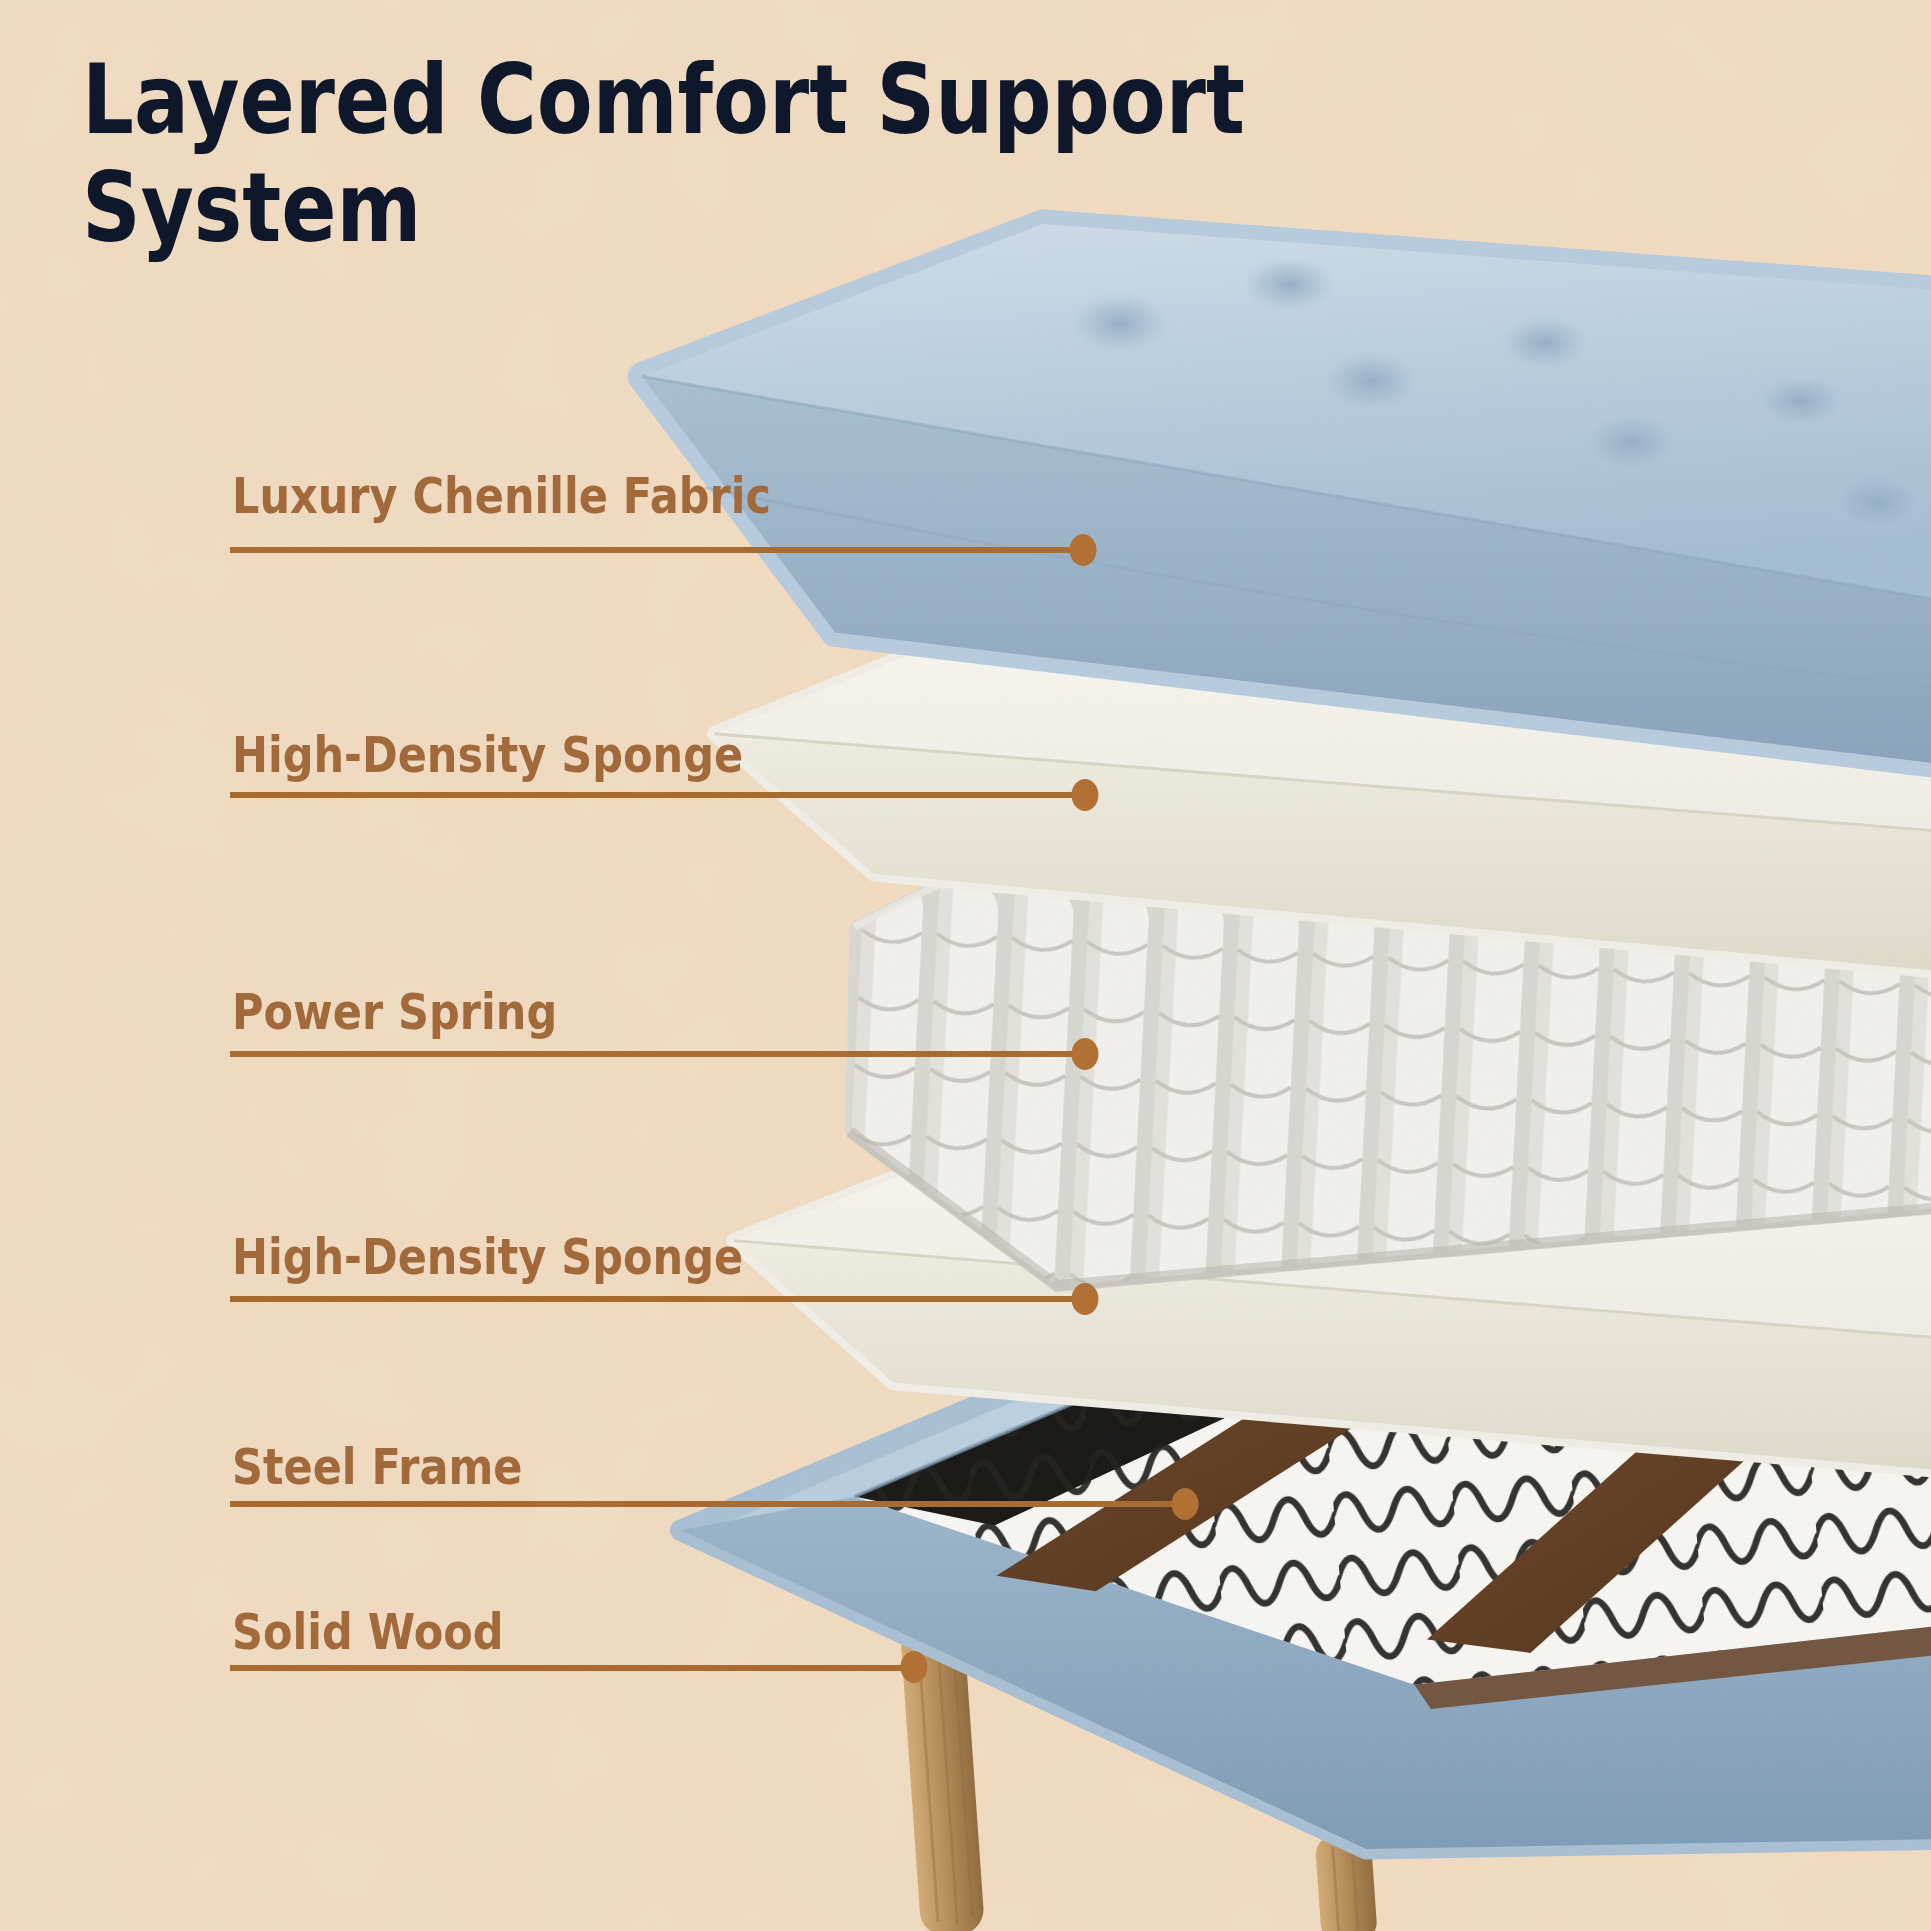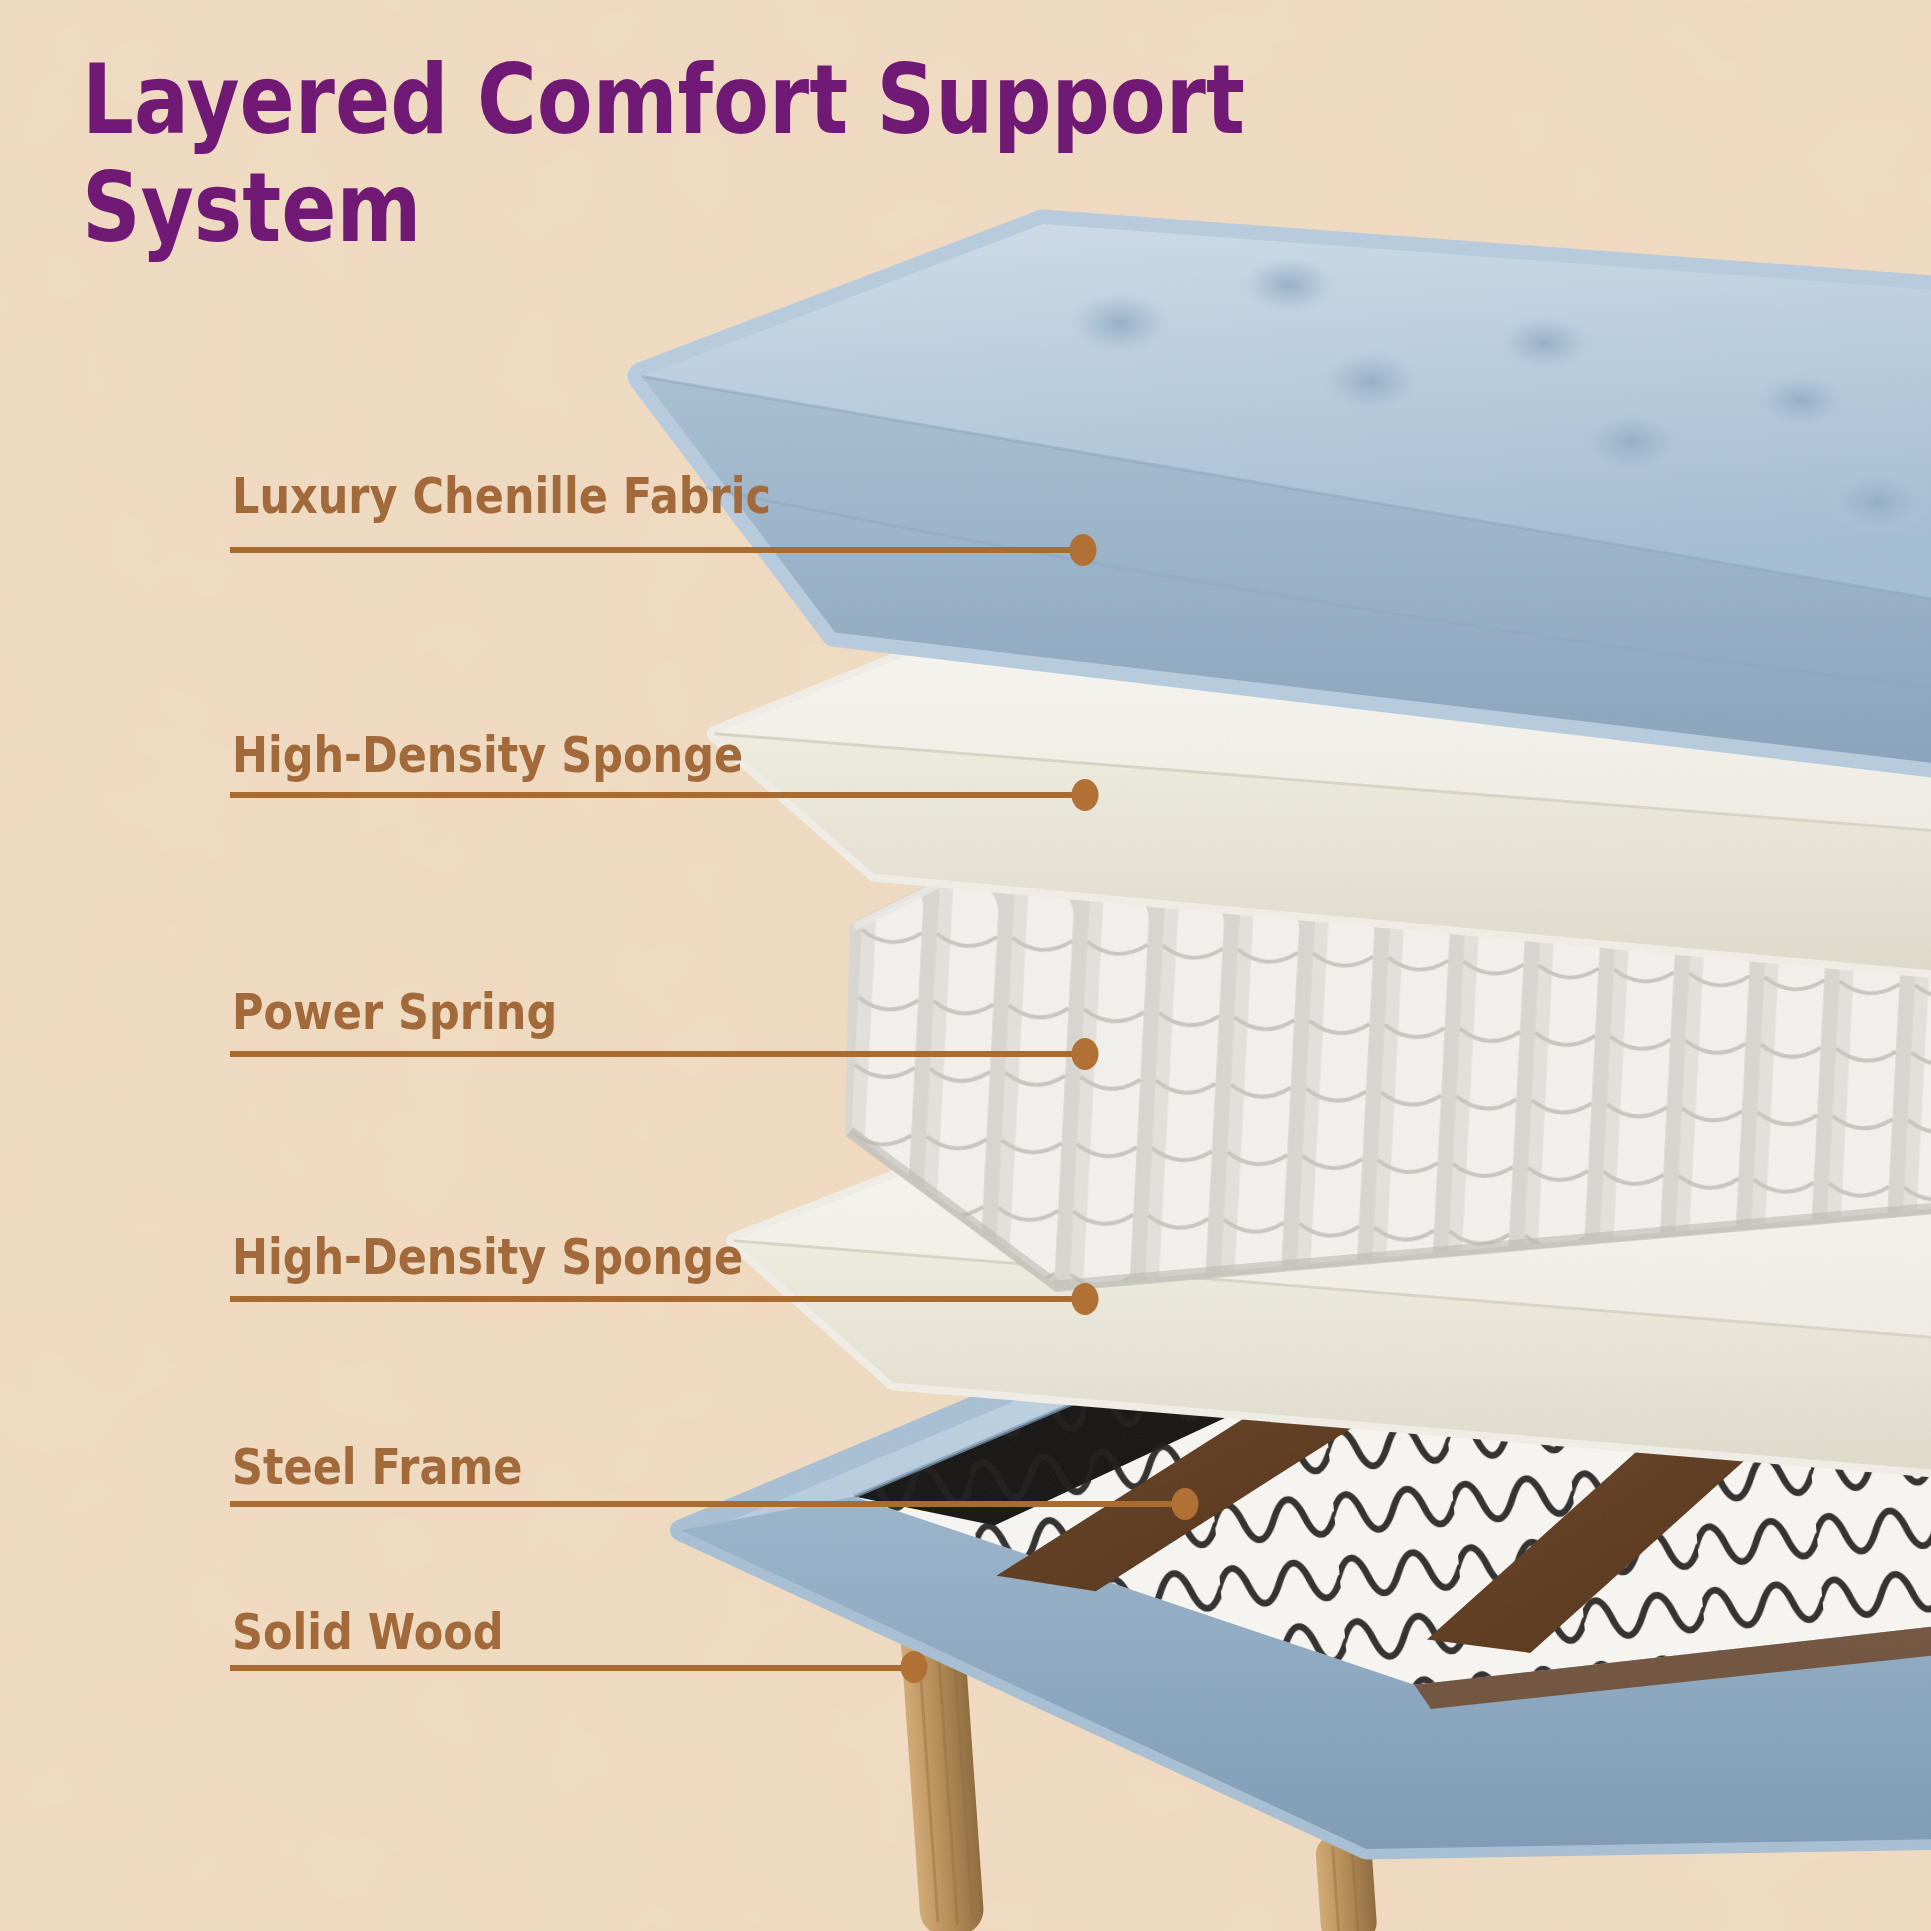--- a/index.html
+++ b/index.html
@@ -2,21 +2,21 @@
 <html><head>
 <meta charset="utf-8">
 <style>
   html,body{margin:0;padding:0;}
   body{width:1931px;height:1931px;overflow:hidden;position:relative;
        font-family:"DejaVu Sans","Liberation Sans",sans-serif;
        background:#f1ddc4;}
   #canvas{position:absolute;inset:0;width:1931px;height:1931px;}
   #scene{position:absolute;left:0;top:0;z-index:1;}
   
-  .title{position:absolute;left:82px;top:46px;z-index:3;color:#701a75;
+  .title{position:absolute;left:82px;top:46px;z-index:3;color:#0f172a;
          font-weight:bold;font-size:97px;line-height:108px;letter-spacing:0px;}
   .title-inner{transform:scaleX(.84);transform-origin:0 0;white-space:nowrap;}
   
   .callout-text{position:absolute;left:232px;z-index:3;color:#a26a3b;
         font-weight:bold;font-size:50px;line-height:50px;white-space:nowrap;
         transform:scaleX(.86);transform-origin:0 50%;}
   .callout-line{position:absolute;left:230px;height:5.8px;background:#a86c31;z-index:2;}
   .callout-dot{position:absolute;width:27px;height:32px;border-radius:50%;
         background:#b17134;transform:translate(-50%,-50%);z-index:3;}
 </style>

